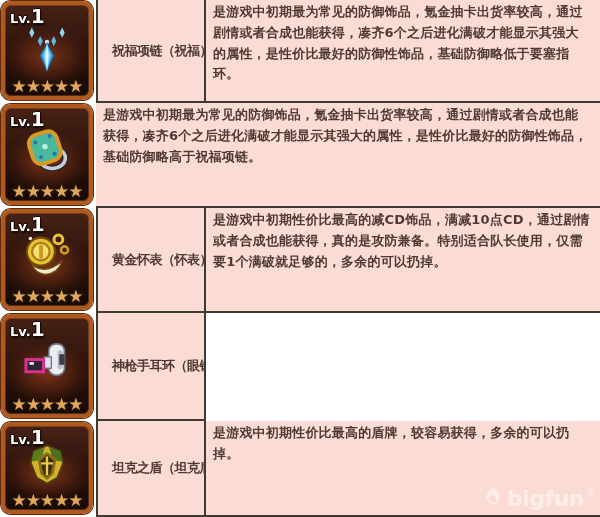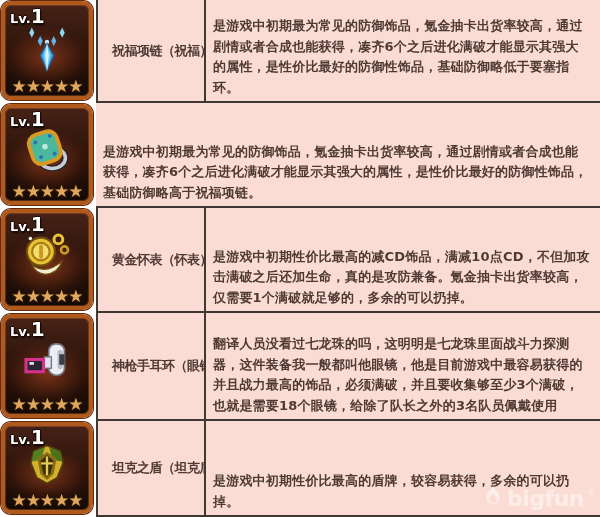--- a/index.html
+++ b/index.html
@@ -13,21 +13,21 @@
   .row:nth-child(3){ height:105px; }
   .row:nth-child(4){ height:108px; }
   .row:nth-child(5){ height:96px; }
 
   .cell-card { width:96px; position:relative; background:#fff; flex:none; }
   .cell-name { width:110px; flex:none; background:#fadcd4;
                border-left:2px solid #3f3834; border-right:2px solid #3f3834;
                display:flex; align-items:center; padding:0 3px 0 14px;
                color:#4e3a33; font-size:13px; font-weight:bold;
                letter-spacing:-0.5px; white-space:nowrap; overflow:hidden; }
-  .cell-desc { flex:1; background:#fadcd4; display:flex; align-items:flex-end;
+  .cell-desc { flex:1; background:#fadcd4; display:flex; align-items:flex-start;
                padding:2px 9px 2px 7px; color:#4e3a33; font-size:13px;
                font-weight:bold; line-height:1.6; letter-spacing:0.2px; }
   .row:not(:last-child) .cell-name,
   .row:not(:last-child) .cell-desc { border-bottom:2px solid #3f3834; }
 
   
   .item-card { position:absolute; left:1px; right:3px; top:1px; bottom:3px;
                border:4px solid #b0591d; border-radius:10px;
                box-shadow:0 0 0 1px #5f2a0e, inset 0 0 0 1px rgba(255,150,70,.25);
                background:
@@ -133,21 +133,21 @@
             <circle cx="25" cy="27" r="16" fill="#e9c335" stroke="#6e4d0e" stroke-width="2.5"></circle>
             <circle cx="25" cy="27" r="10" fill="#f5dd6e" stroke="#a87b16" stroke-width="2.5"></circle>
             <rect x="23" y="19" width="4.5" height="16" rx="2" fill="#c79a20"></rect>
           </svg>
         </div>
         <div class="rarity-stars">★★★★★</div>
       </div>
     </div>
     <div class="cell-name">黄金怀表（怀表）</div>
     <div class="cell-desc">
-        <span>是游戏中初期性价比最高的减CD饰品，满减10点CD，不但加攻击满破之后还加生命，真的是攻防兼备。氪金抽卡出货率较高，仅需要1个满破就足够的，多余的可以扔掉。</span>
+        <span>是游戏中初期性价比最高的减CD饰品，满减10点CD，通过剧情或者合成也能获得，真的是攻防兼备。特别适合队长使用，仅需要1个满破就足够的，多余的可以扔掉。</span>
       </div>
   </div>
 
   <div class="row">
     <div class="cell-card">
       <div class="item-card">
         <div class="level-label">
           <span class="level-prefix">Lv.</span>
             <span class="level-number">1</span>
         </div>
@@ -158,23 +158,20 @@
             <rect x="46" y="22" width="6" height="12" fill="#3a3e46"></rect>
             <rect x="29" y="25" width="8" height="13" fill="#dfe2ea" stroke="#70747e" stroke-width="1.5"></rect>
             <rect x="8" y="28" width="20" height="14" fill="#2c2430" stroke="#d8308e" stroke-width="3.5"></rect>
             <rect x="12" y="31" width="5" height="3" fill="#f0eef4"></rect>
           </svg>
         </div>
         <div class="rarity-stars">★★★★★</div>
       </div>
     </div>
     <div class="cell-name">神枪手耳环（眼镜）</div>
-    <div class="cell-desc">
-        <span>翻译人员没看过七龙珠的吗，这明明是七龙珠里面战斗力探测器，这件装备我一般都叫他眼镜，他是目前游戏中最容易获得的并且战力最高的饰品，必须满破，并且要收集够至少3个满破，也就是需要18个眼镜，给除了队长之外的3名队员佩戴使用</span>
-      </div>
   </div>
 
   <div class="row">
     <div class="cell-card">
       <div class="item-card">
         <div class="level-label">
           <span class="level-prefix">Lv.</span>
             <span class="level-number">1</span>
         </div>
         <div class="item-icon-box">

